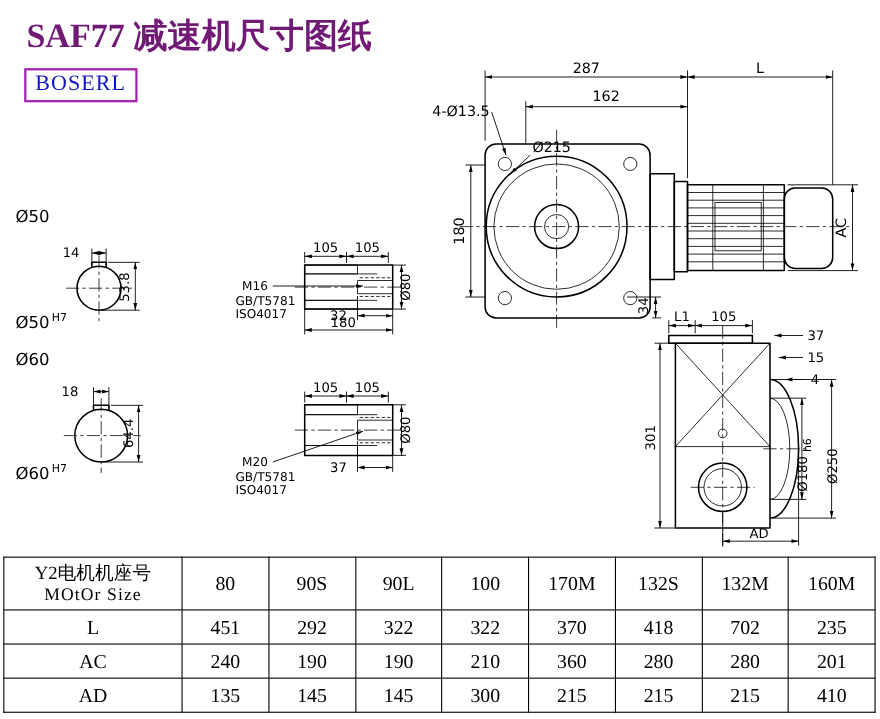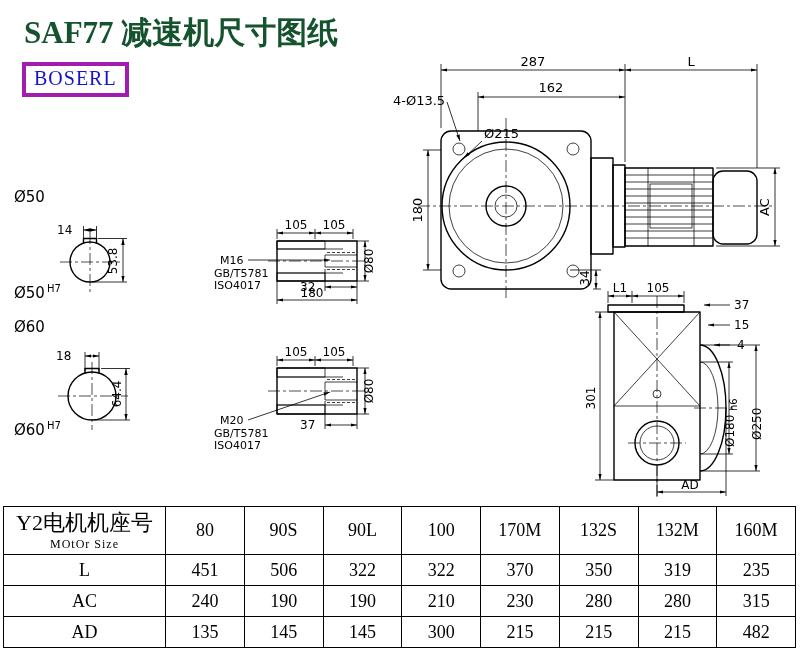--- a/index.html
+++ b/index.html
@@ -1,22 +1,22 @@
 <!DOCTYPE html>
 <html><head>
 <meta charset="utf-8">
 <style>
   * { margin:0; padding:0; box-sizing:border-box; }
   html,body { width:800px; height:654px; background:#fff; }
   body { font-family:"DejaVu Sans",sans-serif; color:#000; }
   .page { position:relative; width:800px; height:654px; background:#fff; overflow:hidden; }
 
   .title { position:absolute; left:24px; top:12px; font-family:"Liberation Serif",serif;
-           font-size:31px; font-weight:bold; color:#14532d; white-space:nowrap; }
-  .logo  { position:absolute; left:22px; top:62px; border:4px solid #a21caf; padding:1px 8px 3px 8px; }
+           font-size:31px; font-weight:bold; color:#701a75; white-space:nowrap; }
+  .logo  { position:absolute; left:22px; top:62px; border:2px solid #a21caf; padding:1px 8px 3px 8px; }
   .logo span { font-family:"Liberation Serif",serif; font-size:20px; color:#1414c8; letter-spacing:1px; }
 
   svg.drawing { position:absolute; left:0; top:0; }
   .out  { stroke:#000; stroke-width:1.4; fill:none; stroke-linejoin:round; }
   .thin { stroke:#000; stroke-width:0.75; fill:none; }
   .cl   { stroke:#000; stroke-width:0.7; fill:none; stroke-dasharray:12 3 3 3; }
   .dim  { stroke:#000; stroke-width:0.8; fill:none; }
   .da   { marker-start:url(#arw); marker-end:url(#arw); }
   .le   { marker-end:url(#arw); }
   text  { fill:#000; }
@@ -26,22 +26,22 @@
   .sm   { font:11px "DejaVu Sans",sans-serif; }
   .sup  { font:10px "DejaVu Sans",sans-serif; }
   .mid  { text-anchor:middle; }
 
   table.dim-table { position:absolute; left:3px; top:506px; width:793px; border-collapse:collapse;
                     table-layout:fixed; background:#fff; font-family:"Liberation Serif",serif; }
   .dim-table th, .dim-table td { border:1px solid #000; text-align:center; vertical-align:middle;
                     font-weight:normal; color:#000; padding:0; }
   .dim-table th { height:48px; font-size:18px; }
   .dim-table td { height:31px; font-size:18px; }
-  .hdr-cn { font-size:22px; line-height:1.25; }
-  .hdr-en { font-size:12px; line-height:1.25; letter-spacing:1px; }
+  .hdr-cn { font-size:17px; line-height:1.25; }
+  .hdr-en { font-size:16px; line-height:1.25; letter-spacing:1px; }
 </style>
 </head>
 <body>
 
 <div class="page">
 
   <svg class="drawing" width="800" height="505" viewBox="0 0 800 505">
     <defs>
       <marker id="arw" viewBox="0 0 10 6" refX="9" refY="3" markerWidth="9" markerHeight="5.5" orient="auto-start-reverse">
         <path d="M0,0.6 L9,3 L0,5.4 Z" fill="#000"></path>
@@ -237,46 +237,46 @@
         <th>90L</th>
         <th>100</th>
         <th>170M</th>
         <th>132S</th>
         <th>132M</th>
         <th>160M</th>
       </tr>
       <tr>
         <td>L</td>
         <td>451</td>
-        <td>506</td>
+        <td>292</td>
         <td>322</td>
         <td>322</td>
         <td>370</td>
-        <td>350</td>
-        <td>319</td>
+        <td>418</td>
+        <td>702</td>
         <td>235</td>
       </tr>
       <tr>
         <td>AC</td>
         <td>240</td>
         <td>190</td>
         <td>190</td>
         <td>210</td>
-        <td>230</td>
+        <td>360</td>
         <td>280</td>
         <td>280</td>
-        <td>315</td>
+        <td>201</td>
       </tr>
       <tr>
         <td>AD</td>
         <td>135</td>
         <td>145</td>
         <td>145</td>
         <td>300</td>
         <td>215</td>
         <td>215</td>
         <td>215</td>
-        <td>482</td>
+        <td>410</td>
       </tr>
     </tbody>
   </table>
 
 </div>
 
 </body></html>

